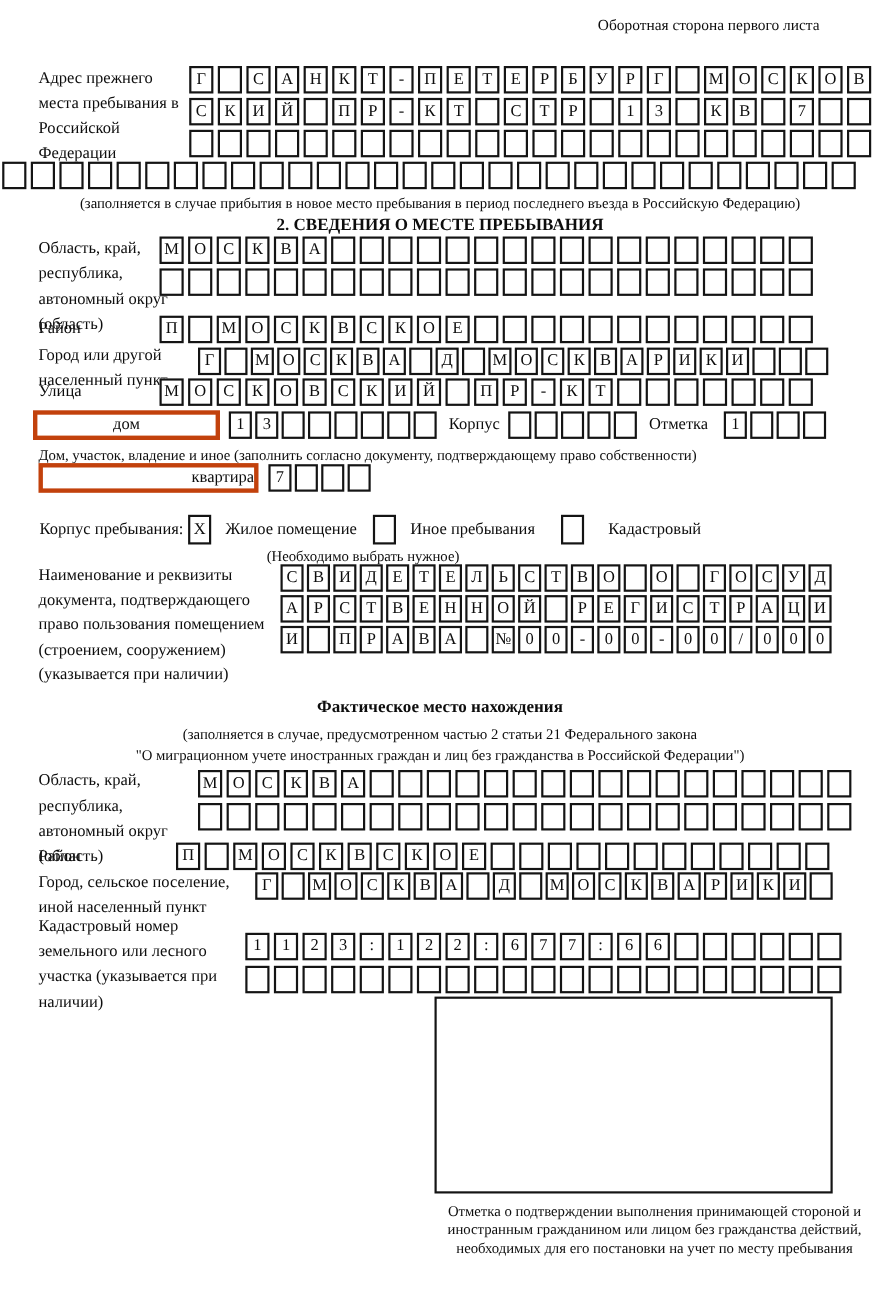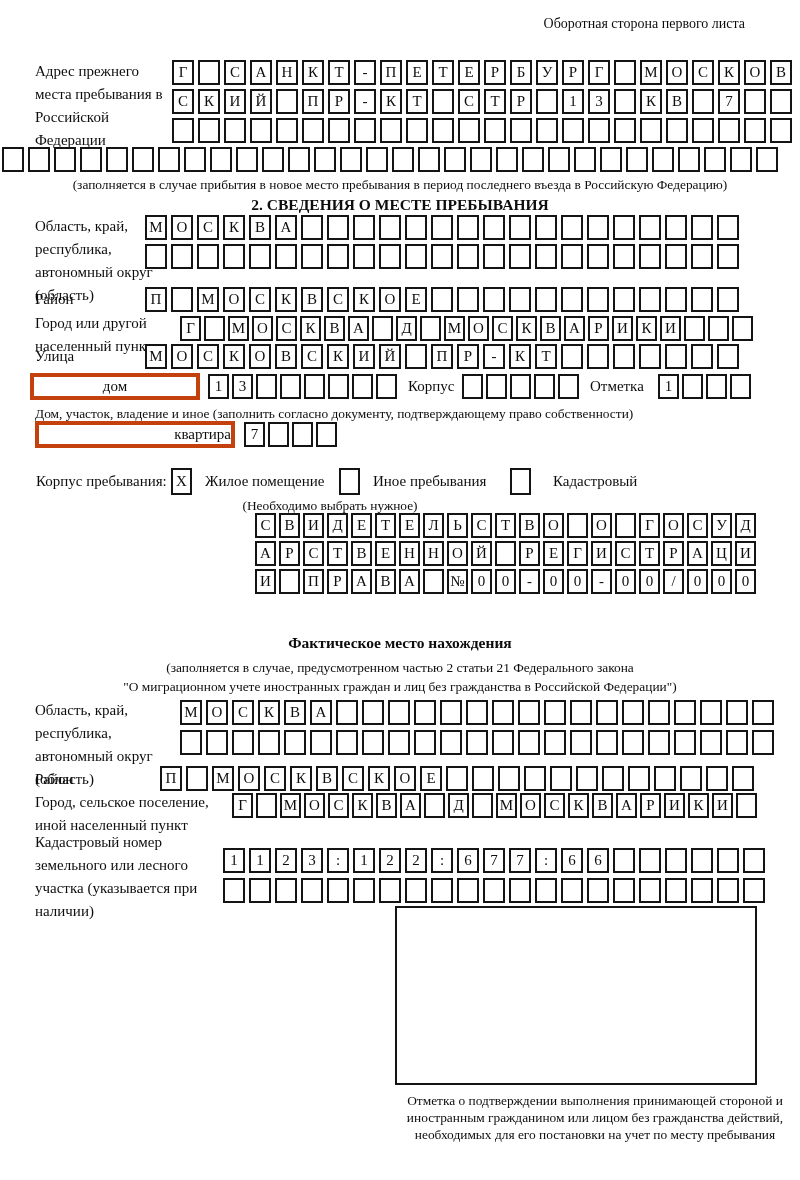--- a/index.html
+++ b/index.html
@@ -322,20 +322,21 @@
 
   <div class="inlinetxt" style="left:36px; top:473px;">Корпус пребывания:</div>
   <div class="chk" style="left:171px; top:468px;">X</div>
   <div class="inlinetxt" style="left:205px; top:473px;">Жилое помещение</div>
   <div class="chk" style="left:339px; top:468px;"></div>
   <div class="inlinetxt" style="left:373px; top:473px;">Иное пребывания</div>
   <div class="chk" style="left:510px; top:468px;"></div>
   <div class="inlinetxt" style="left:553px; top:473px;">Кадастровый</div>
   <div class="note center" style="left:170px; top:497px; width:320px;">(Необходимо выбрать нужное)</div>
 
+  <div class="lbl" style="left:35px; top:512px; width:212px; line-height:22.5px;">Наименование и реквизиты документа, подтверждающего право пользования помещением (строением, сооружением) (указывается при наличии)</div>
   <div class="cells tight" style="left:255px; top:513px;">
       <span class="cell">С</span>
       <span class="cell">В</span>
       <span class="cell">И</span>
       <span class="cell">Д</span>
       <span class="cell">Е</span>
       <span class="cell">Т</span>
       <span class="cell">Е</span>
       <span class="cell">Л</span>
       <span class="cell">Ь</span>

